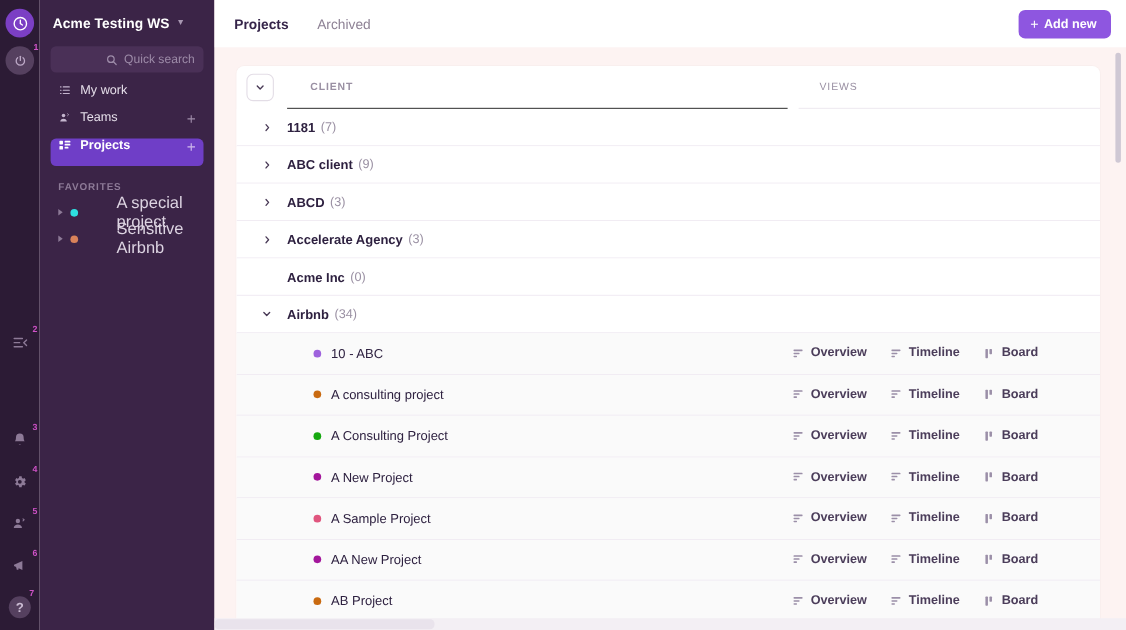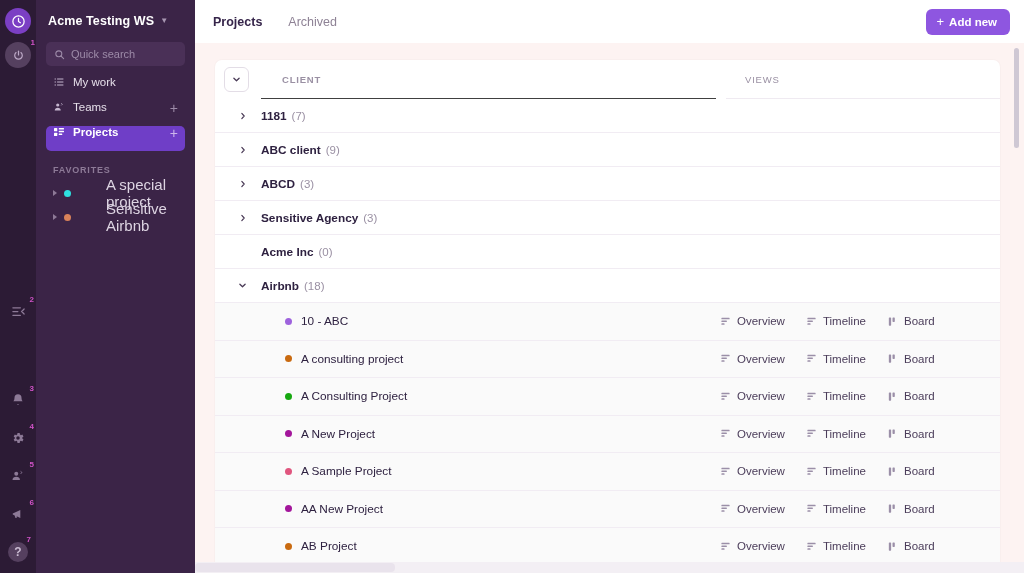--- a/index.html
+++ b/index.html
@@ -67,21 +67,21 @@
   }
   .ws-name {
     color: #ffffff; font-size: 12.5px; font-weight: 700;
     letter-spacing: .1px; white-space: nowrap;
   }
   .ws-caret { color: #a897b2; font-size: 8px; line-height: 1; }
 
   .search-box {
     height: 24px; border-radius: 5px; background: #4a3057;
     display: flex; align-items: center; gap: 6px;
-    padding: 0 8px; margin-bottom: 10px;
+    padding: 0 8px; margin-bottom: 10px; justify-content: flex-end;
   }
   .search-box svg { flex: 0 0 11px; }
   .search-ph { color: #9d8ba8; font-size: 11px; }
 
   .nav-item {
     height: 25px; border-radius: 5px;
     display: flex; gap: 8px;
     padding: 0 7px; position: relative;
   }
   .nav-item.active { background: #6f3ec7; }
@@ -204,21 +204,21 @@
   }
   .proj-dot { width: 7px; height: 7px; border-radius: 50%; flex: 0 0 7px; }
   .proj-name { font-size: 11.8px; color: #2e2140; }
 
   .views-cell {
     flex: 1 1 auto; display: flex; align-items: center; gap: 21px;
     padding-left: 19px; margin-left: 10px;
   }
   .view-btn {
     display: flex; align-items: center; gap: 6px;
-    font-size: 11.5px; color: #4b3d5a;
+    font-size: 11.5px; color: #4b3d5a; font-weight: bold;
   }
 
   
   .vscroll {
     position: absolute; top: 48px; right: 5px;
     width: 5px; height: 100px; border-radius: 3px;
     background: #cfc8d4;
   }
   .hscroll-area {
     position: absolute; left: 0; right: 0; bottom: 0; height: 11px;
@@ -416,42 +416,42 @@
             </div>
           </div>
 
           <div class="row client-row">
             <div class="chev-cell">
               <svg width="8" height="8" viewBox="0 0 24 24" fill="none" stroke="#4a3b57" stroke-width="3.6" stroke-linecap="round" stroke-linejoin="round">
                   <path d="M8.5 4L15.5 12L8.5 20"></path>
                 </svg>
             </div>
             <div class="name-cell">
-              <span class="client-name">Sensitive Agency</span>
+              <span class="client-name">Accelerate Agency</span>
               <span class="client-count">(3)</span>
             </div>
           </div>
 
           <div class="row client-row">
             <div class="chev-cell"></div>
             <div class="name-cell">
               <span class="client-name">Acme Inc</span>
               <span class="client-count">(0)</span>
             </div>
           </div>
 
           <div class="row client-row">
             <div class="chev-cell">
               <svg width="9" height="9" viewBox="0 0 24 24" fill="none" stroke="#4a3b57" stroke-width="3.4" stroke-linecap="round" stroke-linejoin="round">
                   <path d="M5 8.5L12 15.5L19 8.5"></path>
                 </svg>
             </div>
             <div class="name-cell">
               <span class="client-name">Airbnb</span>
-              <span class="client-count">(18)</span>
+              <span class="client-count">(34)</span>
             </div>
           </div>
 
           <div class="row project-row">
             <div class="proj-cell">
               <span class="proj-dot" style="background:#9e62dd"></span>
               <span class="proj-name">10 - ABC</span>
             </div>
             <div class="views-cell">
               <span class="view-btn">

